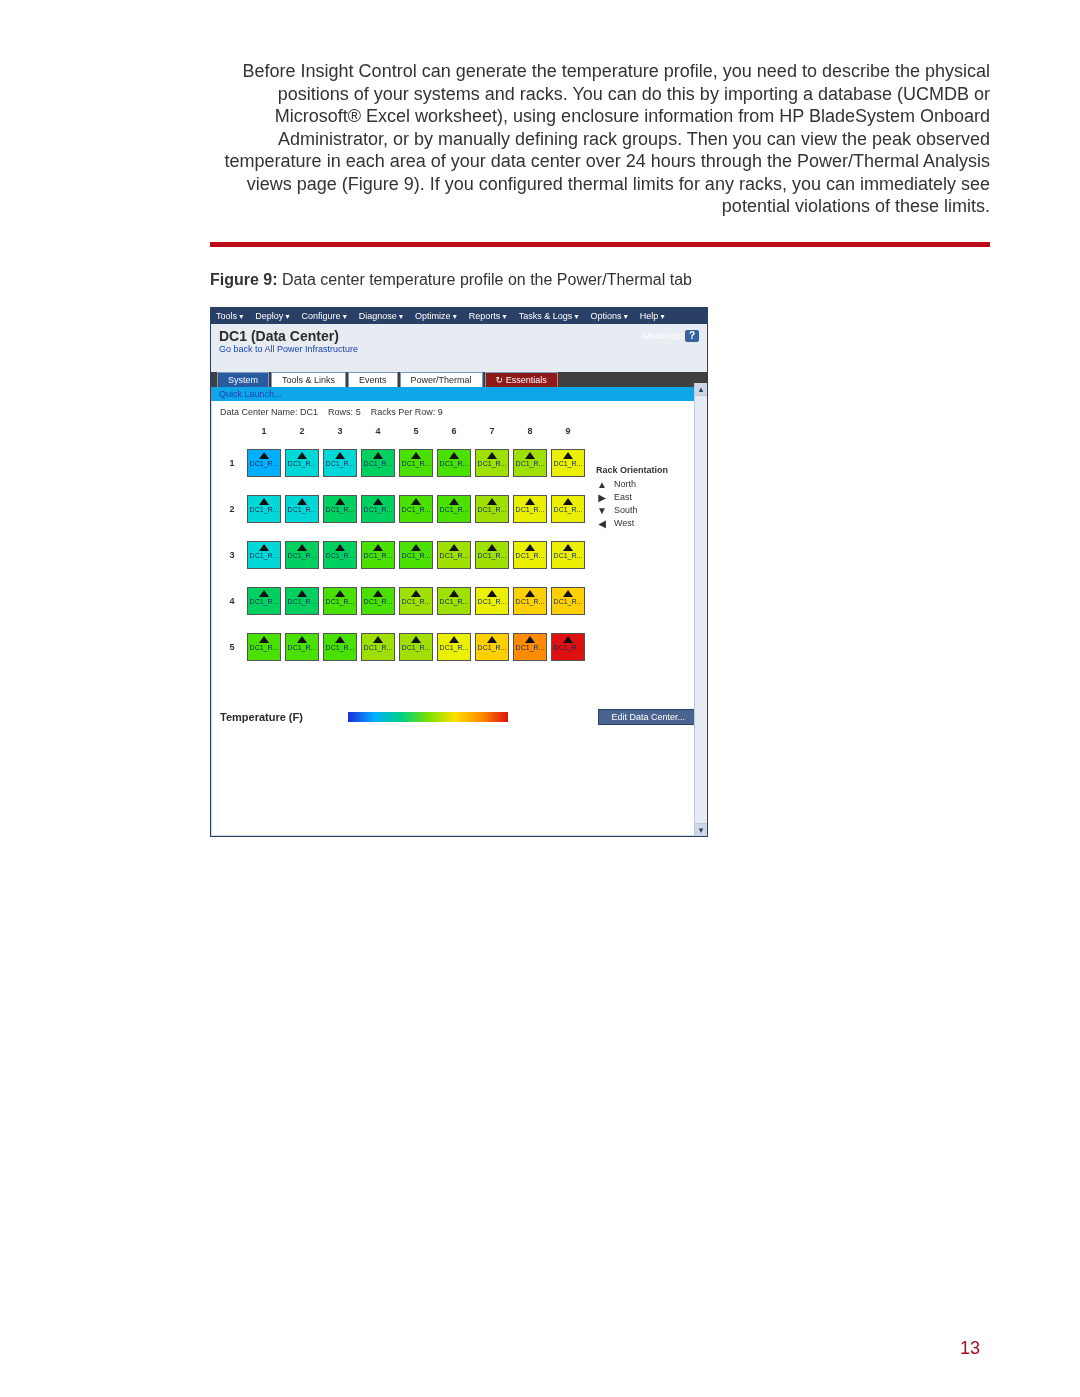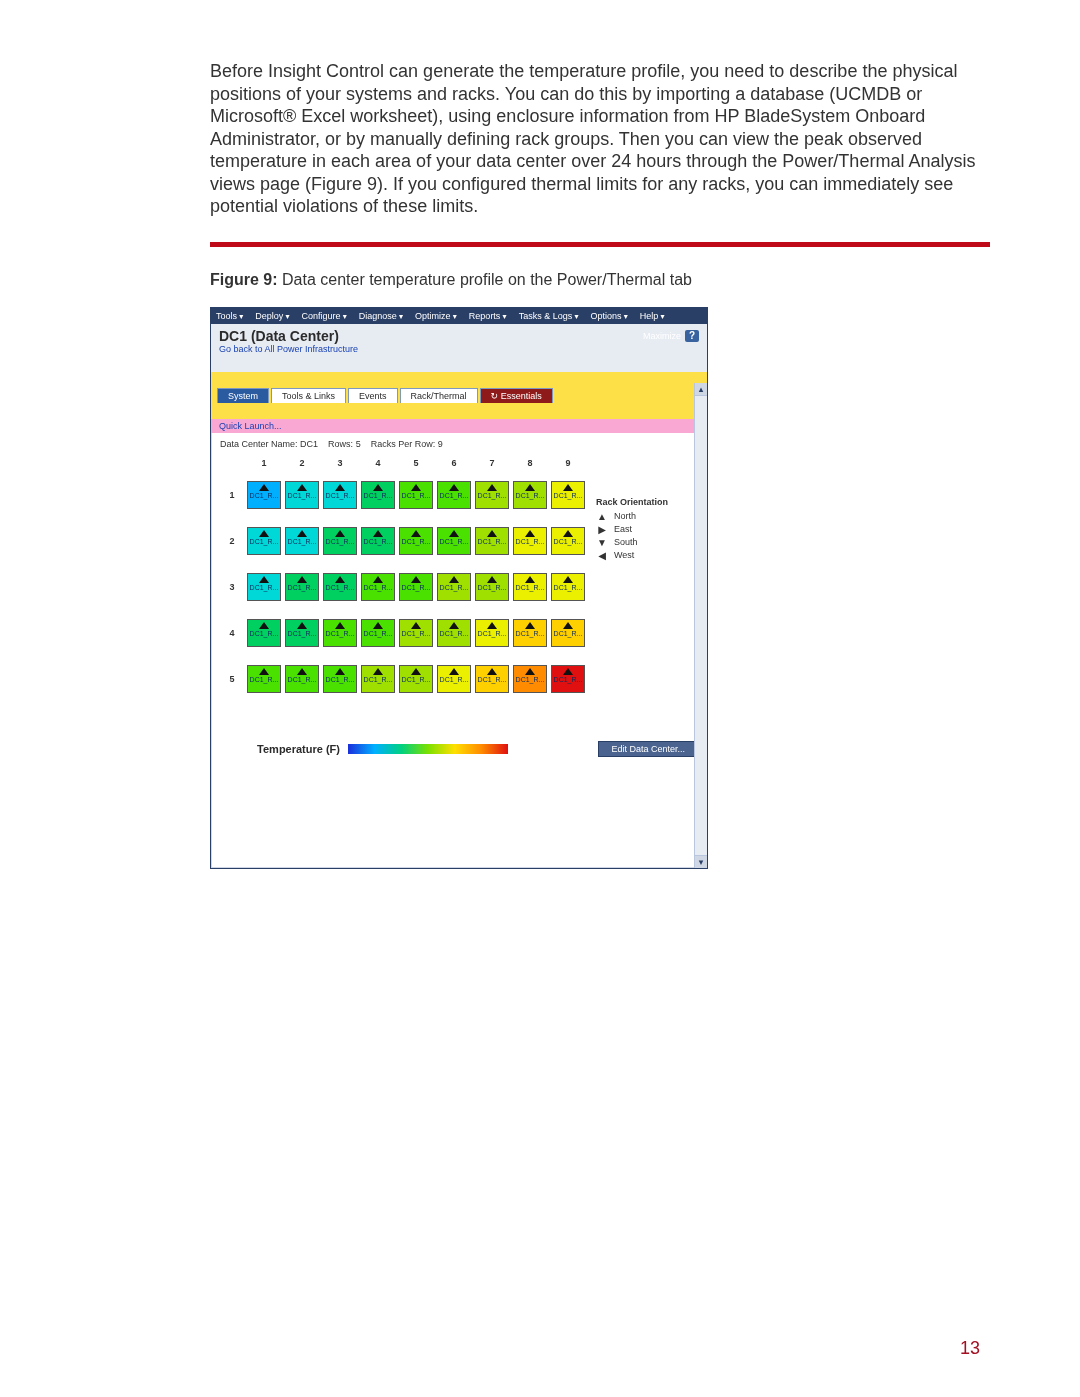--- a/index.html
+++ b/index.html
@@ -15,20 +15,21 @@
     position: relative;
     box-sizing: border-box;
     padding: 60px 100px 60px 100px;
   }
   .body-text {
     margin-left: 110px;
     margin-right: -10px;
     font-size: 18px;
     line-height: 1.25;
     color: #333;
+    text-align: right;
   }
   .divider {
     margin-left: 110px;
     margin-right: -10px;
     height: 5px;
     background: #bf0a19;
     margin-top: 24px;
     margin-bottom: 24px;
   }
   .fig-caption {
@@ -98,42 +99,42 @@
     color: #fff;
     text-align: center;
     line-height: 12px;
     font-weight: bold;
     font-size: 10px;
     border-radius: 2px;
   }
   .tabbar {
     display: flex;
     gap: 2px;
-    padding: 16px 6px;
-    background: #fde047;
+    padding: 0 6px;
+    background: #404040;
     align-items: flex-end;
   }
   .tab {
     border: 1px solid #7e98c0;
     background: #fff;
     padding: 2px 10px;
     font-size: 9px;
     color: #2b2b2b;
     border-bottom: none;
   }
   .tab.active {
     background: #2a5aa0;
     color: #fff;
   }
   .tab.ess {
     background: #8f1a1a;
     color: #fff;
   }
   .quicklaunch {
-    background: #f9a8d4;
+    background: #0ea5e9;
     padding: 2px 8px;
     font-size: 9px;
     color: #1942b2;
   }
   .content {
     background: #fff;
     padding: 6px 8px 8px 8px;
     position: relative;
     border: 1px solid #cfd7e5;
     border-top: none;
@@ -198,21 +199,20 @@
   .legend-box .ico { width: 12px; text-align: center; font-size: 10px; }
   .footer {
     display: flex;
     align-items: center;
     gap: 8px;
     margin-top: 40px;
   }
   .temp-label {
     font-size: 11px;
     font-weight: bold;
-    text-align: right;
     width: 120px;
   }
   .temp-bar {
     width: 160px;
     height: 10px;
     background: linear-gradient(to right, #1b2fdc, #00b0ff, #00d080, #7be000, #ffe000, #ff8c00, #e01010);
   }
   .edit-btn {
     margin-left: auto;
     background: #4a638f;
@@ -282,21 +282,21 @@
       <div class="max">
         <span>Maximize</span>
         <span class="help">?</span>
       </div>
     </div>
 
     <div class="tabbar">
       <div class="tab active">System</div>
       <div class="tab">Tools &amp; Links</div>
       <div class="tab">Events</div>
-      <div class="tab">Rack/Thermal</div>
+      <div class="tab">Power/Thermal</div>
       <div class="tab ess">
         <span>↻</span>
         <span>Essentials</span>
       </div>
     </div>
     <div class="quicklaunch">Quick Launch...</div>
 
     <div class="content">
 
       <div class="dc-summary">

